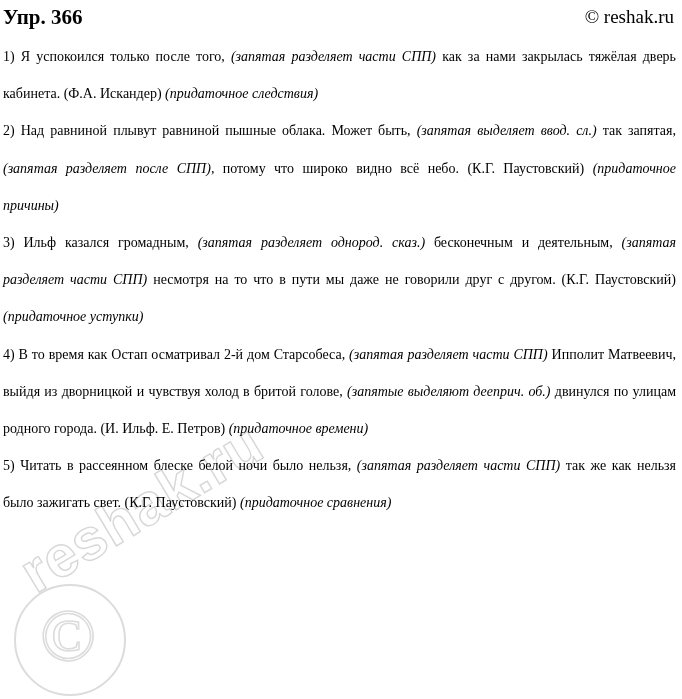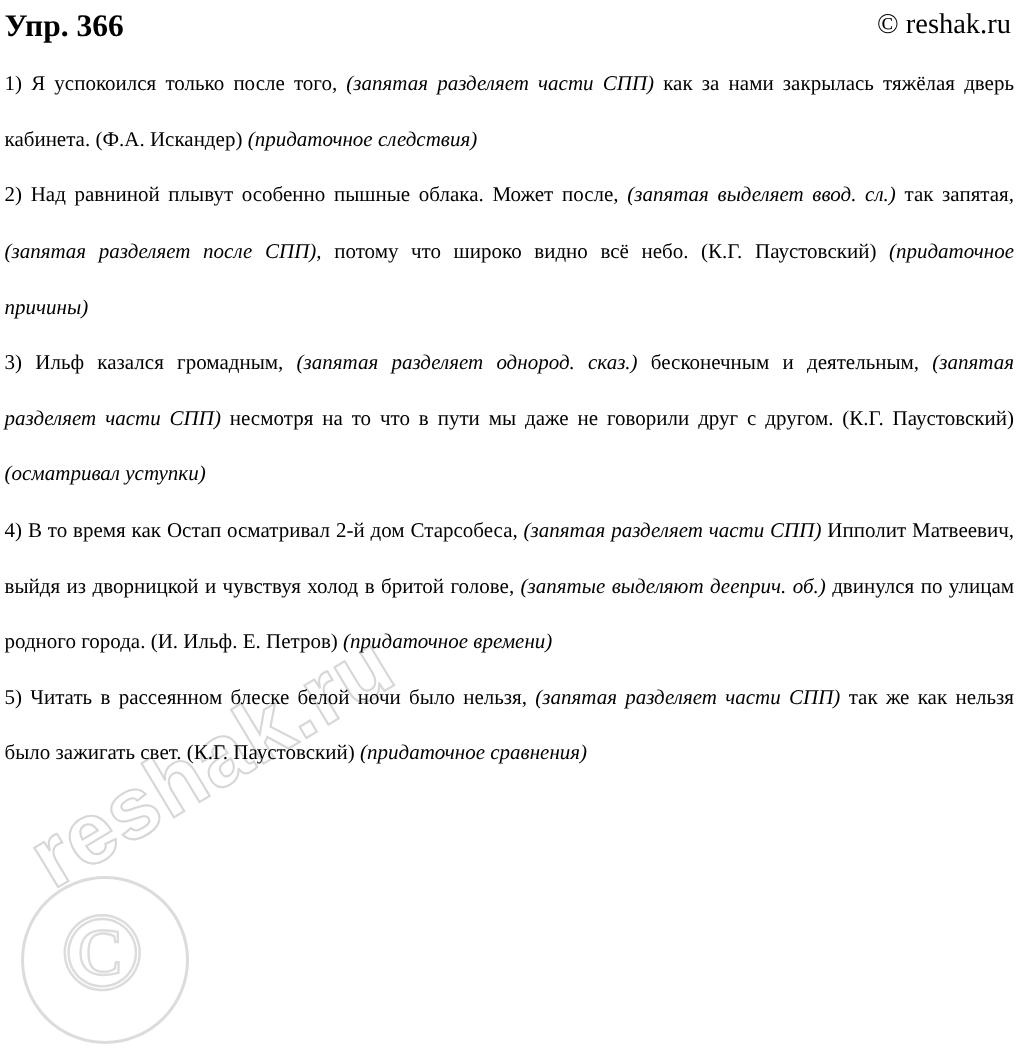--- a/index.html
+++ b/index.html
@@ -124,22 +124,22 @@
 
   <div class="header">
     <div class="exercise-title">Упр. 366</div>
     <div class="site-credit">© reshak.ru</div>
   </div>
 
   <div class="content">
 
     <p class="item"><span class="marker">1)</span><span> Я успокоился только после того, </span><span class="note">(запятая разделяет части СПП)</span><span> как за нами закрылась тяжёлая дверь кабинета. (Ф.А. Искандер) </span><span class="note">(придаточное следствия)</span></p>
 
-    <p class="item"><span class="marker">2)</span><span> Над равниной плывут особенно пышные облака. Может после, </span><span class="note">(запятая выделяет ввод. сл.)</span><span> так запятая, </span><span class="note">(запятая разделяет после СПП),</span><span> потому что широко видно всё небо. (К.Г. Паустовский) </span><span class="note">(придаточное причины)</span></p>
+    <p class="item"><span class="marker">2)</span><span> Над равниной плывут равниной пышные облака. Может быть, </span><span class="note">(запятая выделяет ввод. сл.)</span><span> так запятая, </span><span class="note">(запятая разделяет после СПП),</span><span> потому что широко видно всё небо. (К.Г. Паустовский) </span><span class="note">(придаточное причины)</span></p>
 
-    <p class="item"><span class="marker">3)</span><span> Ильф казался громадным, </span><span class="note">(запятая разделяет однород. сказ.)</span><span> бесконечным и деятельным, </span><span class="note">(запятая разделяет части СПП)</span><span> несмотря на то что в пути мы даже не говорили друг с другом. (К.Г. Паустовский) </span><span class="note">(осматривал уступки)</span></p>
+    <p class="item"><span class="marker">3)</span><span> Ильф казался громадным, </span><span class="note">(запятая разделяет однород. сказ.)</span><span> бесконечным и деятельным, </span><span class="note">(запятая разделяет части СПП)</span><span> несмотря на то что в пути мы даже не говорили друг с другом. (К.Г. Паустовский) </span><span class="note">(придаточное уступки)</span></p>
 
     <p class="item"><span class="marker">4)</span><span> В то время как Остап осматривал 2-й дом Старсобеса, </span><span class="note">(запятая разделяет части СПП)</span><span> Ипполит Матвеевич, выйдя из дворницкой и чувствуя холод в бритой голове, </span><span class="note">(запятые выделяют дееприч. об.)</span><span> двинулся по улицам родного города. (И. Ильф. Е. Петров) </span><span class="note">(придаточное времени)</span></p>
 
     <p class="item"><span class="marker">5)</span><span> Читать в рассеянном блеске белой ночи было нельзя, </span><span class="note">(запятая разделяет части СПП)</span><span> так же как нельзя было зажигать свет. (К.Г. Паустовский) </span><span class="note">(придаточное сравнения)</span></p>
 
   </div>
 </div>
 
 </body></html>

